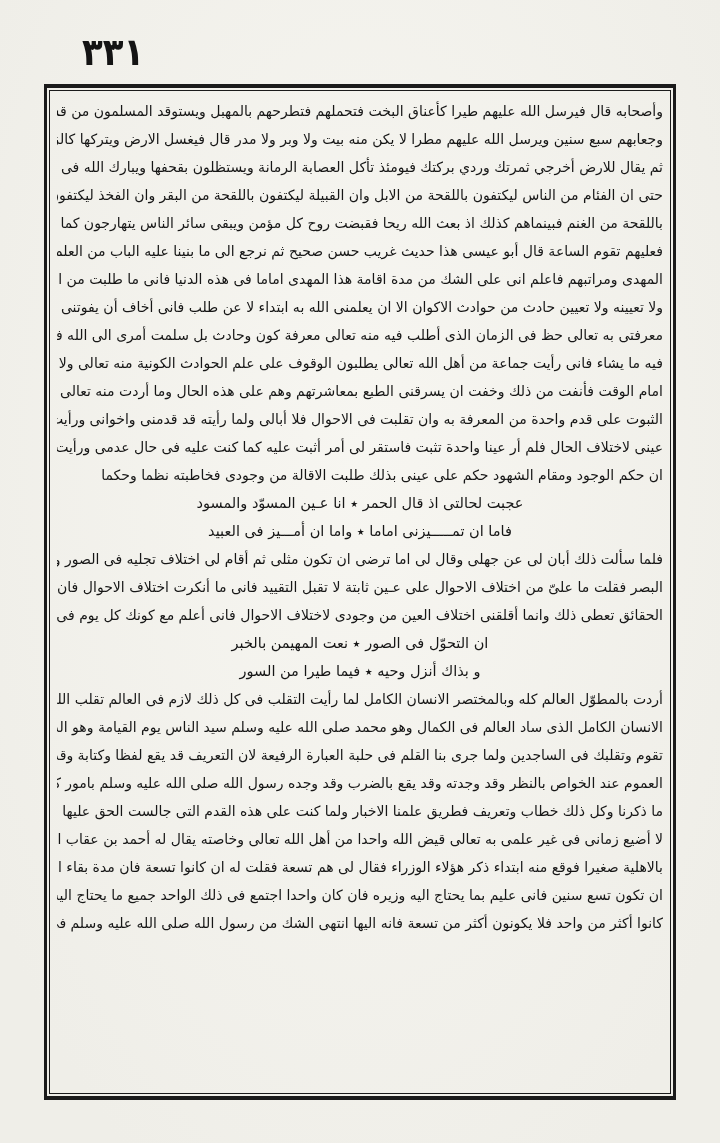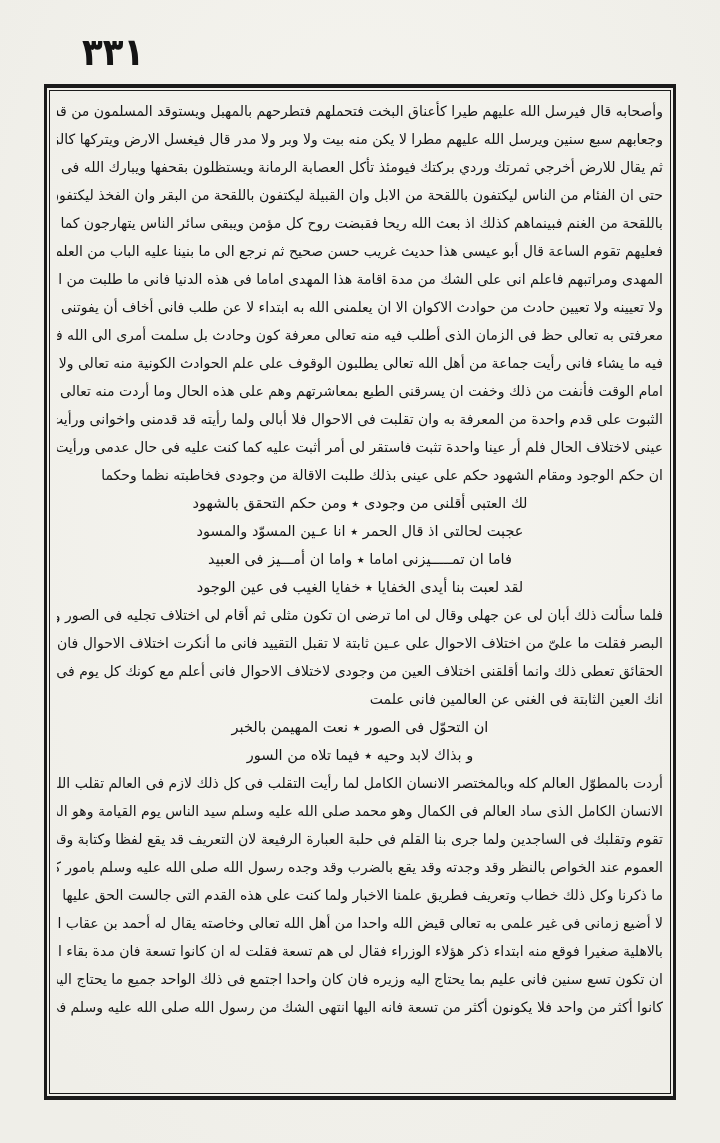--- a/index.html
+++ b/index.html
@@ -73,32 +73,29 @@
       <div class="line prose">فعليهم تقوم الساعة قال أبو عيسى هذا حديث غريب حسن صحيح ثم نرجع الى ما بنينا عليه الباب من العلم بوزراء</div>
       <div class="line prose">المهدى ومراتبهم فاعلم انى على الشك من مدة اقامة هذا المهدى اماما فى هذه الدنيا فانى ما طلبت من الله تحقيق ذلك</div>
       <div class="line prose">ولا تعيينه ولا تعيين حادث من حوادث الاكوان الا ان يعلمنى الله به ابتداء لا عن طلب فانى أخاف أن يفوتنى من</div>
       <div class="line prose">معرفتى به تعالى حظ فى الزمان الذى أطلب فيه منه تعالى معرفة كون وحادث بل سلمت أمرى الى الله فى ملكه يفعل</div>
       <div class="line prose">فيه ما يشاء فانى رأيت جماعة من أهل الله تعالى يطلبون الوقوف على علم الحوادث الكونية منه تعالى ولا سيما معرفة</div>
       <div class="line prose">امام الوقت فأنفت من ذلك وخفت ان يسرقنى الطبع بمعاشرتهم وهم على هذه الحال وما أردت منه تعالى الا أن يرزقنى</div>
       <div class="line prose">الثبوت على قدم واحدة من المعرفة به وان تقلبت فى الاحوال فلا أبالى ولما رأيته قد قدمنى واخوانى ورأيت اختلاف</div>
       <div class="line prose">عينى لاختلاف الحال فلم أر عينا واحدة تثبت فاستقر لى أمر أثبت عليه كما كنت عليه فى حال عدمى ورأيت</div>
       <div class="line tail">ان حكم الوجود ومقام الشهود حكم على عينى بذلك طلبت الاقالة من وجودى فخاطبته نظما وحكما</div>
 
-      <div class="line verse">لك العتبى أقلنى من وجودى ٭ ومن حكم التحقق بالشهود</div>
       <div class="line verse">عجبت لحالتى اذ قال الحمر ٭ انا عـين المسوّد والمسود</div>
       <div class="line verse">فاما ان تمـــــيزنى اماما ٭ واما ان أمـــيز فى العبيد</div>
-      <div class="line verse">لقد لعبت بنا أيدى الخفايا ٭ خفايا الغيب فى عين الوجود</div>
 
       <div class="line prose">فلما سألت ذلك أبان لى عن جهلى وقال لى اما ترضى ان تكون مثلى ثم أقام لى اختلاف تجليه فى الصور وما يدركه من ذاته</div>
       <div class="line prose">البصر فقلت ما علىّ من اختلاف الاحوال على عـين ثابتة لا تقبل التقييد فانى ما أنكرت اختلاف الاحوال فان</div>
       <div class="line prose">الحقائق تعطى ذلك وانما أقلقنى اختلاف العين من وجودى لاختلاف الاحوال فانى أعلم مع كونك كل يوم فى شأن</div>
-      <div class="line tail">انك العين الثابتة فى الغنى عن العالمين فانى علمت</div>
 
       <div class="line verse">ان التحوّل فى الصور ٭ نعت المهيمن بالخبر</div>
-      <div class="line verse">و بذاك لابد وحيه ٭ فيما تلاه من السور</div>
+      <div class="line verse">و بذاك أنزل وحيه ٭ فيما طيرا من السور</div>
 
       <div class="line prose">أردت بالمطوّل العالم كله وبالمختصر الانسان الكامل لما رأيت التقلب فى كل ذلك لازم فى العالم تقلب الليل والنهار وفى</div>
       <div class="line prose">الانسان الكامل الذى ساد العالم فى الكمال وهو محمد صلى الله عليه وسلم سيد الناس يوم القيامة وهو الذى يراك حين</div>
       <div class="line prose">تقوم وتقلبك فى الساجدين ولما جرى بنا القلم فى حلبة العبارة الرفيعة لان التعريف قد يقع لفظا وكتابة وقد يقع فى</div>
       <div class="line prose">العموم عند الخواص بالنظر وقد وجدته وقد يقع بالضرب وقد وجده رسول الله صلى الله عليه وسلم بامور كثيرة غير</div>
       <div class="line prose">ما ذكرنا وكل ذلك خطاب وتعريف فطريق علمنا الاخبار ولما كنت على هذه القدم التى جالست الحق عليها ان</div>
       <div class="line prose">لا أضيع زمانى فى غير علمى به تعالى قيض الله واحدا من أهل الله تعالى وخاصته يقال له أحمد بن عقاب اختصه الله</div>
       <div class="line prose">بالاهلية صغيرا فوقع منه ابتداء ذكر هؤلاء الوزراء فقال لى هم تسعة فقلت له ان كانوا تسعة فان مدة بقاء المهدى لابد</div>
       <div class="line prose">ان تكون تسع سنين فانى عليم بما يحتاج اليه وزيره فان كان واحدا اجتمع فى ذلك الواحد جميع ما يحتاج اليه وان</div>
       <div class="line prose">كانوا أكثر من واحد فلا يكونون أكثر من تسعة فانه اليها انتهى الشك من رسول الله صلى الله عليه وسلم فى قوله</div>

